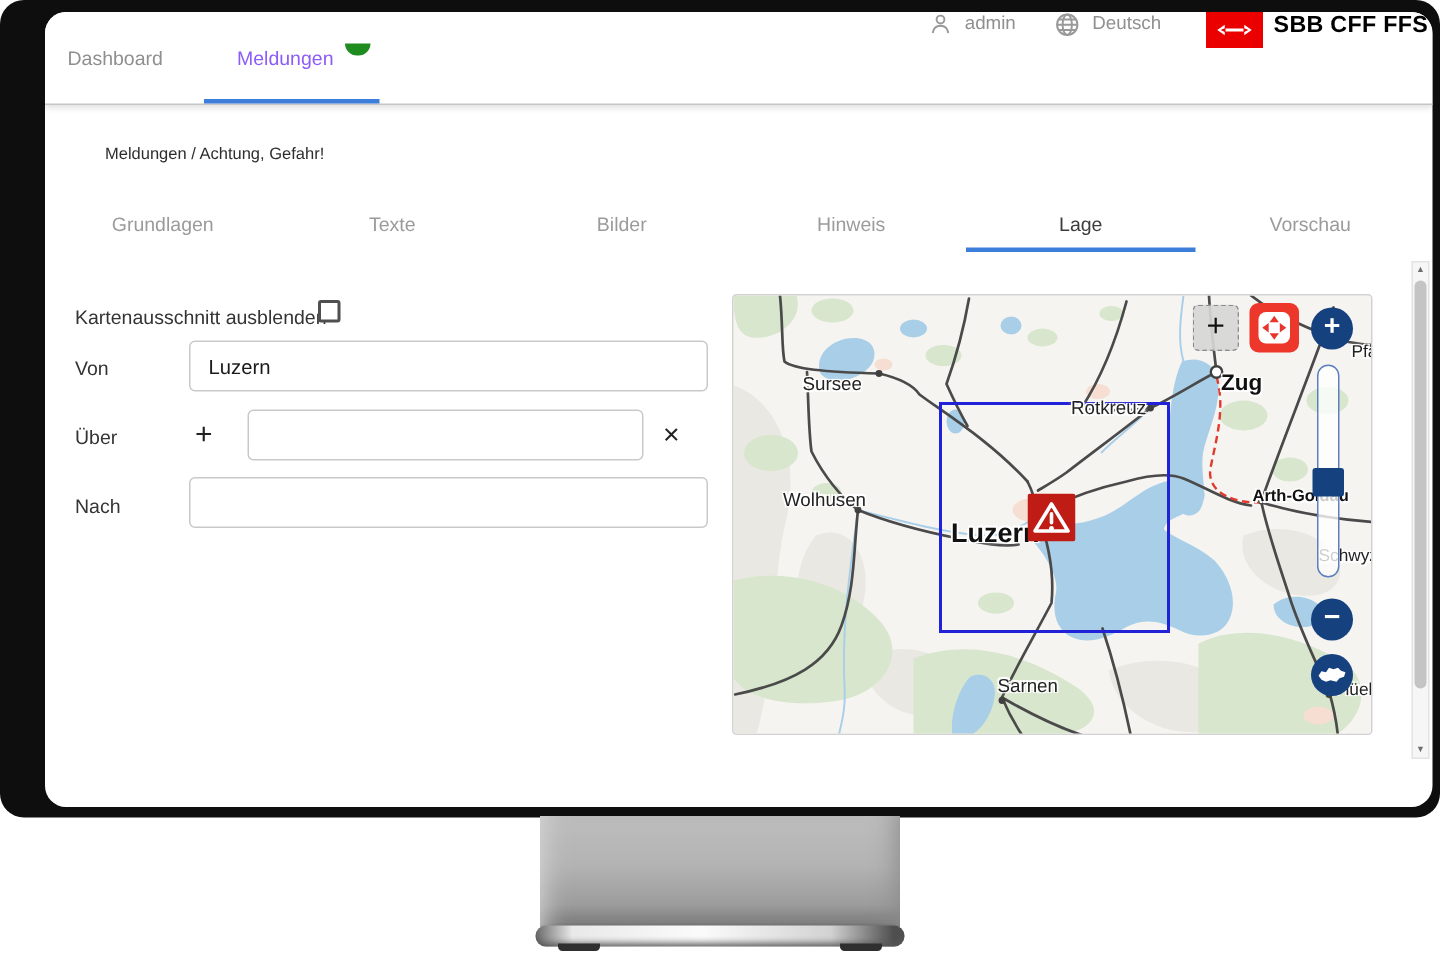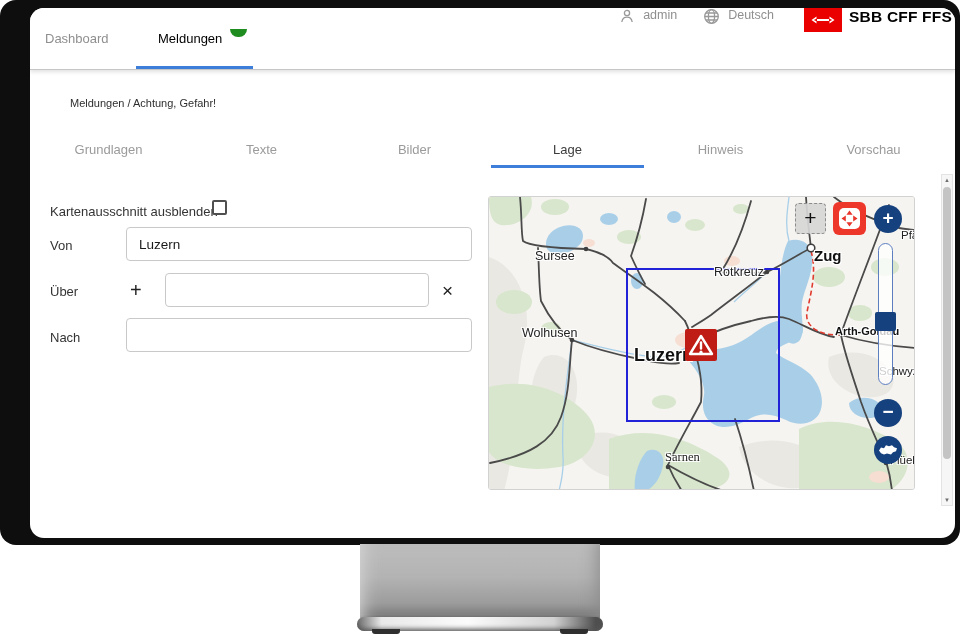--- a/index.html
+++ b/index.html
@@ -15,21 +15,21 @@
     box-shadow:inset 0 -4px 5px -2px #565656; }
   .foot { position:absolute; top:629px; height:5px; width:28px; background:#2f2f2f; border-radius:0 0 3px 3px; }
   .foot.left { left:372px; } .foot.right { left:560px; }
 
   .screen { position:absolute; left:30px; top:8px; width:925px; height:530px; background:#fff; border-radius:14px; overflow:hidden; }
 
   
   .topnav { position:absolute; left:0; top:0; width:925px; height:62px; background:#fff;
     border-bottom:1px solid #c6c6c6; box-shadow:0 2px 4px rgba(0,0,0,.12); z-index:5; }
   .nav-item { position:absolute; top:0; height:62px; line-height:62px; font-size:13px; color:#8f8f8f; cursor:pointer; }
-  .nav-item.active { color:#000000;text-align:center; }
+  .nav-item.active { color:#8b5cf6;text-align:center; }
   .nav-dashboard { left:15px; } .nav-meldungen { left:128px; } .nav-monitore { left:258px; }
   .nav-underline { position:absolute; left:106px; bottom:0; width:117px; height:3px; background:#3d7edb; }
   .nav-badge { position:absolute; left:200px; top:21px; width:17px; height:8px; background:#1f8c1f; border-radius:0 0 12px 12px; }
   .nav-right { position:absolute; right:3px; top:0; height:62px; display:flex; align-items:flex-start; }
   .nav-right .txt { font-size:12.5px; color:#8f8f8f; margin-left:8px; }
   .icon-stroke { stroke:#999; fill:none; stroke-width:1.3; }
   .logo-box { width:38px; height:24px; background:#EB0000; margin-left:30px; display:flex; align-items:center; justify-content:center; }
   .brand { font-size:15.5px; font-weight:700; color:#000; margin-left:7px; letter-spacing:.2px; }
   .globe-wrap { margin-left:26px; }
 
@@ -121,22 +121,22 @@
         <span class="brand">SBB CFF FFS</span>
       </div>
     </div>
 
     <div class="breadcrumb">Meldungen / Achtung, Gefahr!</div>
 
     <div class="tabsbar">
       <div class="tab">Grundlagen</div>
       <div class="tab">Texte</div>
       <div class="tab">Bilder</div>
+      <div class="tab">Hinweis</div>
       <div class="tab active">Lage</div>
-      <div class="tab">Hinweis</div>
       <div class="tab">Vorschau</div>
     </div>
 
     <div class="flabel" style="left:20px; top:196px;">Kartenausschnitt ausblenden</div>
     <span class="checkbox"></span>
 
     <div class="flabel" style="left:20px; top:230px;">Von</div>
     <input class="tinput in-von" type="text" value="Luzern" style="">
 
     <div class="flabel" style="left:20px; top:276px;">Über</div>
@@ -240,21 +240,21 @@
         <rect x="138" y="72" width="152" height="152" fill="none" stroke="#2121D8" stroke-width="2"></rect>
       </svg>
 
       <div class="map-label city-md" style="left:46px;  top:52px;">Sursee</div>
       <div class="map-label city-md" style="left:33px;  top:129px;">Wolhusen</div>
       <div class="map-label city-md" style="left:225px; top:68px;">Rotkreuz</div>
       <div class="map-label city-bold" style="left:325px; top:50px; font-size:15px;">Zug</div>
       <div class="map-label city-lg" style="left:145px; top:148px;">Luzern</div>
       <div class="map-label city-bold" style="left:346px; top:128px;">Arth-Goldau</div>
       <div class="map-label city-sm" style="left:390px; top:168px;">Schwyz</div>
-      <div class="map-label city-md" style="left:176px; top:253px;font-family:Liberation Serif, serif;">Sarnen</div>
+      <div class="map-label city-md" style="left:176px; top:253px;">Sarnen</div>
       <div class="map-label city-sm" style="left:401px; top:257px;">Flüelen</div>
       <div class="map-label city-sm" style="left:412px; top:32px;">Pfäffikon</div>
 
       <svg class="marker" width="32" height="32" viewBox="0 0 32 32">
         <rect x="0" y="0" width="32" height="32" rx="2" fill="#bf1c15"></rect>
         <path d="M16,7 L27,25 H5 Z" fill="none" stroke="#fff" stroke-width="2.4" stroke-linejoin="round"></path>
         <line x1="16" y1="13.5" x2="16" y2="19.5" stroke="#fff" stroke-width="2.4" stroke-linecap="round"></line>
         <circle cx="16" cy="23.2" r="1.6" fill="#fff"></circle>
       </svg>
 

